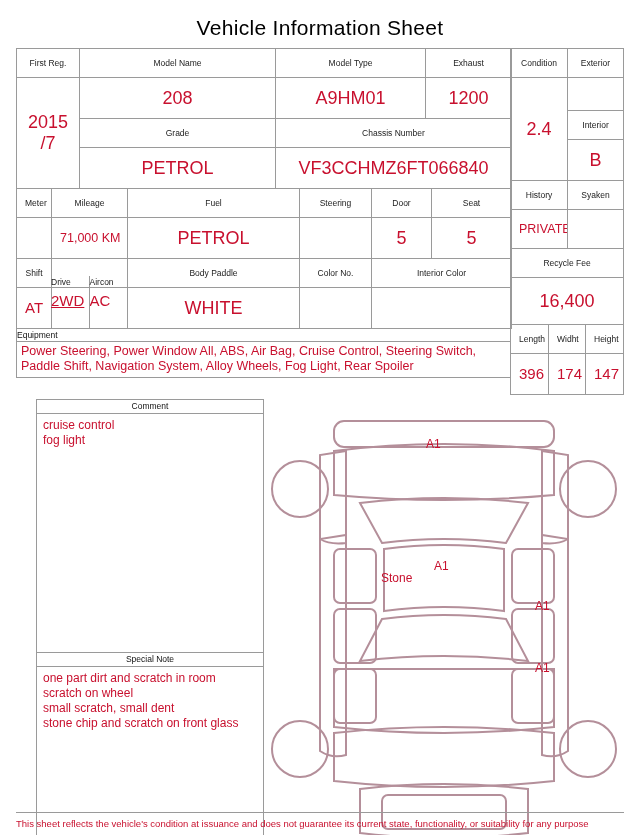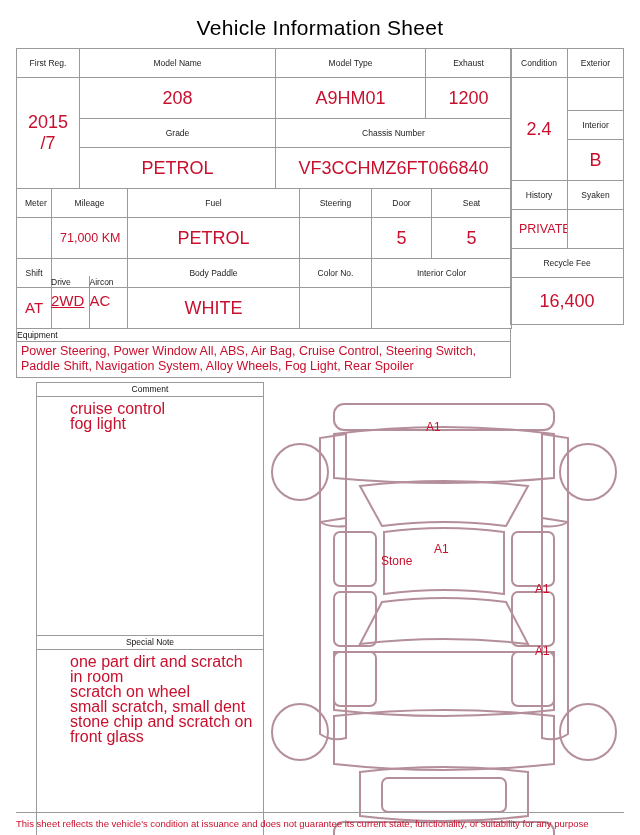--- a/index.html
+++ b/index.html
@@ -106,26 +106,25 @@
     box-sizing: border-box;
   }
   .note-head {
     font-size: 8.5px;
     text-align: center;
     line-height: 13px;
     border-bottom: 1px solid #9a9a9a;
   }
   .note-body {
     color: #c8102e;
-    font-size: 16px;
+    font-size: 12px;
     line-height: 15px;
     padding: 4px 6px;
     text-align: left;
     white-space: pre-line;
-    margin-left: 27px;
   }
   .comment-box { height: 254px; }
   .special-box { height: 240px; margin-top: -1px; }
 
   .footer {
     position: absolute;
     left: 16px;
     right: 16px;
     bottom: 6px;
     border-top: 1px solid #9a9a9a;
@@ -280,20 +279,39 @@
         </tr>
         <tr>
           <td class="lbl" colspan="2">Recycle Fee</td>
         </tr>
         <tr>
           <td class="val big" colspan="2" style="height:30px">16,400</td>
         </tr>
       </tbody>
         </table>
 
+      <table class="grid" style="width:113px;margin-left:-1px;margin-top:-1px;">
+        <colgroup>
+            <col style="width:38px">
+            <col style="width:37px">
+            <col style="width:38px">
+          </colgroup>
+        <tbody>
+            <tr>
+          <td class="lbl">Length</td>
+          <td class="lbl">Widht</td>
+          <td class="lbl">Height</td>
+        </tr>
+        <tr>
+          <td class="val">396</td>
+          <td class="val">174</td>
+          <td class="val">147</td>
+        </tr>
+      </tbody>
+        </table>
     </div>
   </div>
 
   <div class="lower">
     <div class="notes-col">
       <div class="note-box comment-box">
         <div class="note-head">Comment</div>
         <div class="note-body">cruise control
 fog light</div>
       </div>

